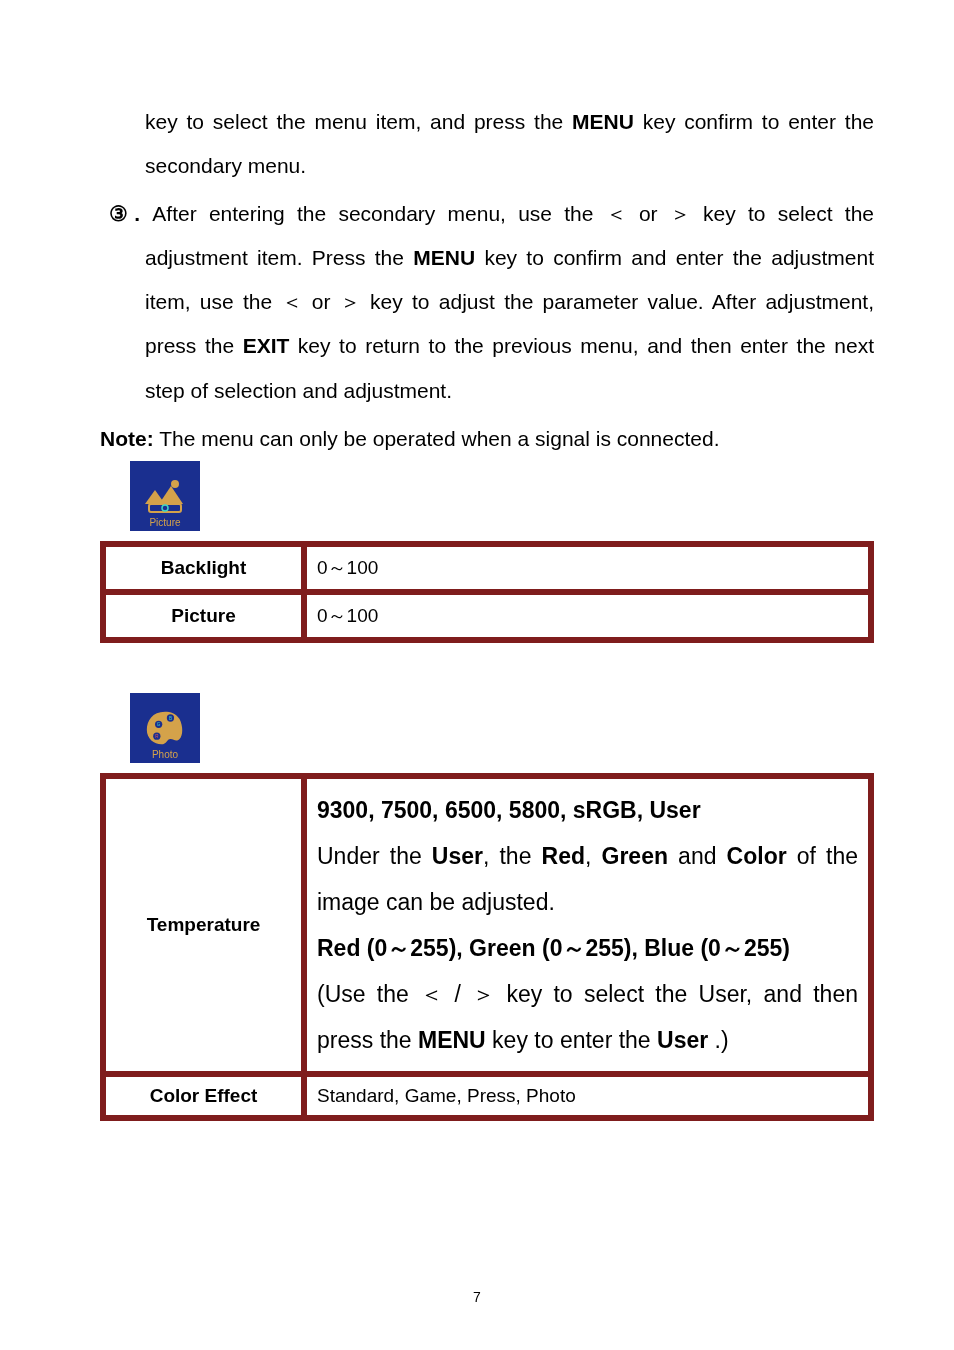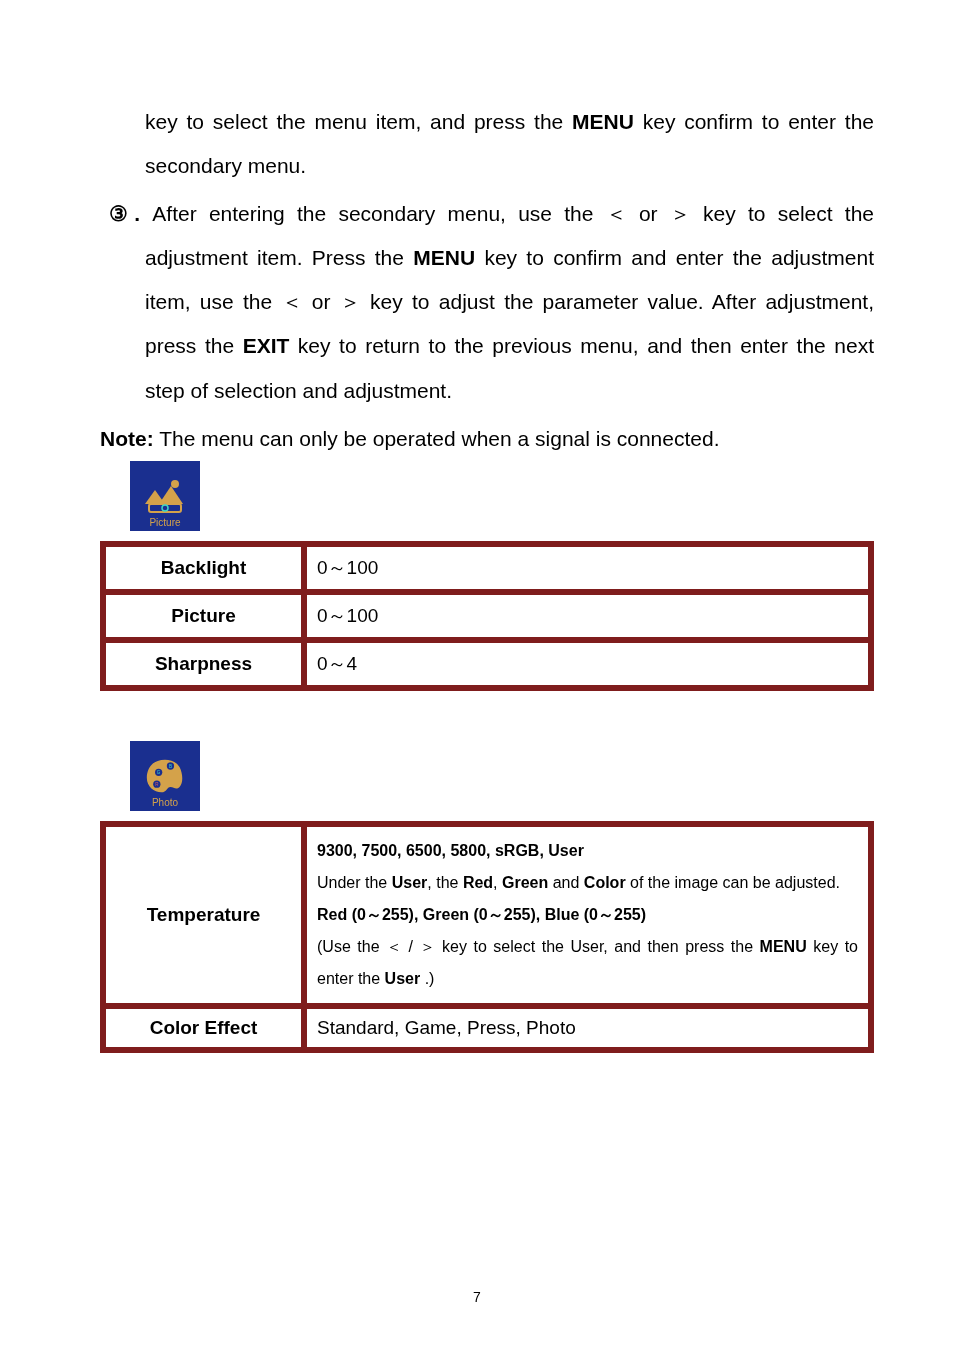--- a/index.html
+++ b/index.html
@@ -80,21 +80,21 @@
   table.menu .param {
     width: 175px;
     text-align: center;
     font-weight: bold;
   }
   table.menu .val {
     font-weight: normal;
     text-align: left;
   }
   .desc {
-    font-size: 16px;
+    font-size: 23px;
     line-height: 2.0;
     text-align: justify;
   }
   .bold { font-weight: bold; }
   .spacer-before-color { height: 50px; }
   .page-num {
     position: absolute;
     bottom: 45px;
     left: 0;
     width: 100%;
@@ -136,24 +136,20 @@
   <table class="menu">
     <tbody>
         <tr>
       <td class="param">Backlight</td>
       <td class="val">0～100</td>
     </tr>
     <tr>
       <td class="param">Picture</td>
       <td class="val">0～100</td>
     </tr>
-    <tr>
-      <td class="param">Sharpness</td>
-      <td class="val">0～4</td>
-    </tr>
   </tbody>
     </table>
 
   <div class="spacer-before-color"></div>
 
   <div class="menu-icon icon-color">
     <svg viewBox="0 0 48 44">
       <path d="M24 4 C10 4 4 14 4 24 C4 34 12 40 20 40 C26 40 26 34 30 34 C34 34 36 38 40 34 C44 30 44 20 40 12 C36 6 30 4 24 4 Z" fill="#d4a24a"></path>
       <circle cx="30" cy="11" r="4" fill="#1a2f8f"></circle>
       <circle cx="17" cy="18" r="4" fill="#1a2f8f"></circle>

